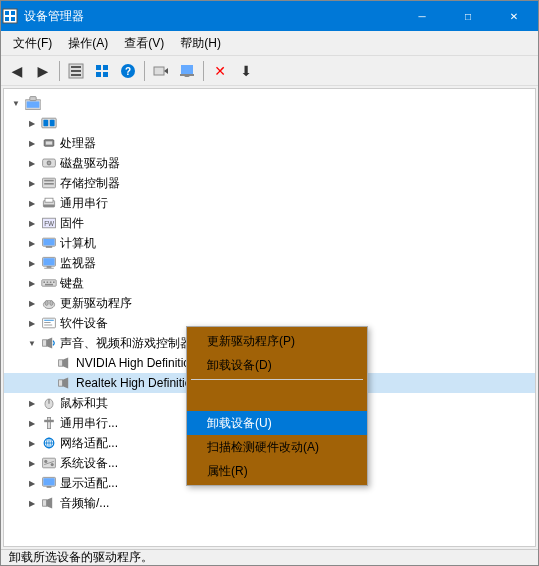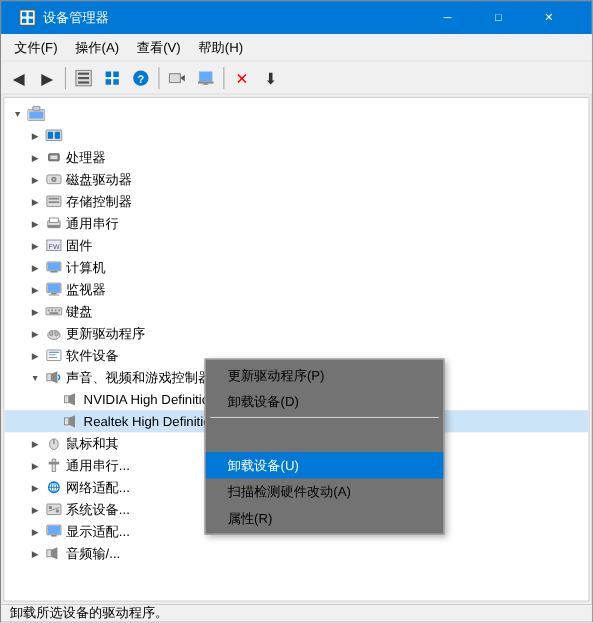--- a/index.html
+++ b/index.html
@@ -21,21 +21,21 @@
       display: flex;
       flex-direction: column;
     }
 
     .title-bar {
       background: #0078d7;
       color: white;
       height: 30px;
       display: flex;
       align-items: center;
-      padding: 0 16px;
+      padding: 0 1px;
       flex-shrink: 0;
     }
 
     .title-bar-icon {
       width: 16px;
       height: 16px;
       margin-right: 6px;
       flex-shrink: 0;
     }
 
@@ -184,24 +184,24 @@
       padding: 0 8px;
       font-size: 12px;
       flex-shrink: 0;
     }
 
     
     .context-menu {
       position: absolute;
       left: 185px;
       top: 240px;
-      background: #737373;
+      background: #a16207;
       border: 1px solid #aaa;
       box-shadow: 2px 2px 6px rgba(0,0,0,0.3);
-      width: 218px;
+      width: 182px;
       z-index: 100;
       padding: 2px 0;
     }
 
     .ctx-item {
       display: flex;
       align-items: center;
       height: 24px;
       padding: 0 20px;
       font-size: 12px;

